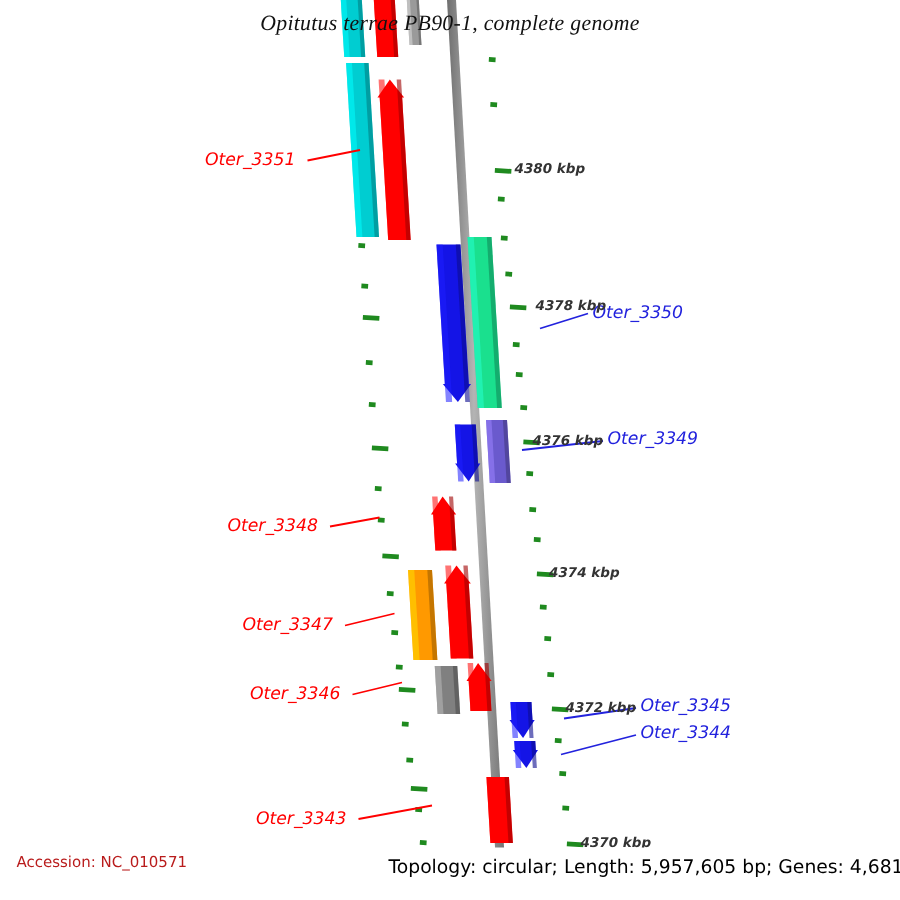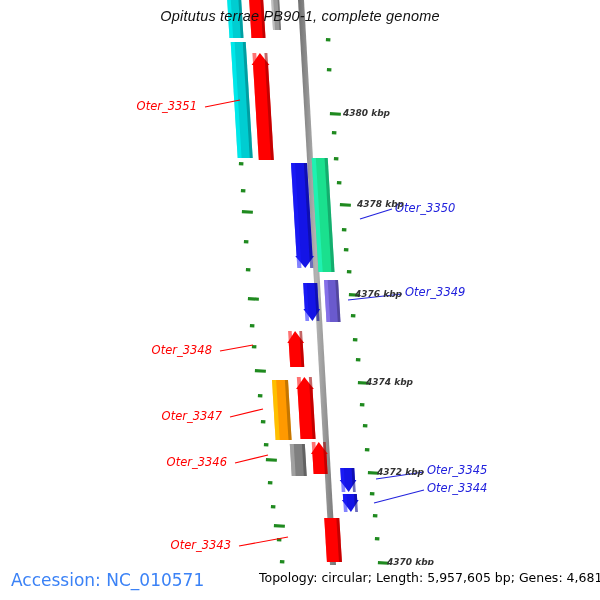--- a/index.html
+++ b/index.html
@@ -15,21 +15,21 @@
     font-family: "DejaVu Sans", sans-serif;
     overflow: hidden;
   }
   
   #genome-title {
     position: absolute;
     left: 0;
     top: 8px;
     width: 600px;
     text-align: center;
-    font-family: Liberation Sans, sans-serif;
+    font-family: Liberation Serif, serif;
     font-style: italic;
     font-size: 14.5px;
     color: #111111;
     letter-spacing: 0.2px;
     z-index: 40;
     white-space: nowrap;
   }
   
   #plot {
     position: absolute;
@@ -46,22 +46,22 @@
     position: absolute;
     left: 0;
     bottom: 8px;
     width: 600px;
     height: 22px;
   }
   #footer .accession {
     position: absolute;
     left: 11px;
     top: 0;
-    font-size: 17px;
-    color: #3b82f6;
+    font-size: 10px;
+    color: #b91c1c;
     white-space: nowrap;
   }
   #footer .topology {
     position: absolute;
     left: 259px;
     top: 0;
     font-size: 12.5px;
     color: #000000;
     white-space: nowrap;
   }

